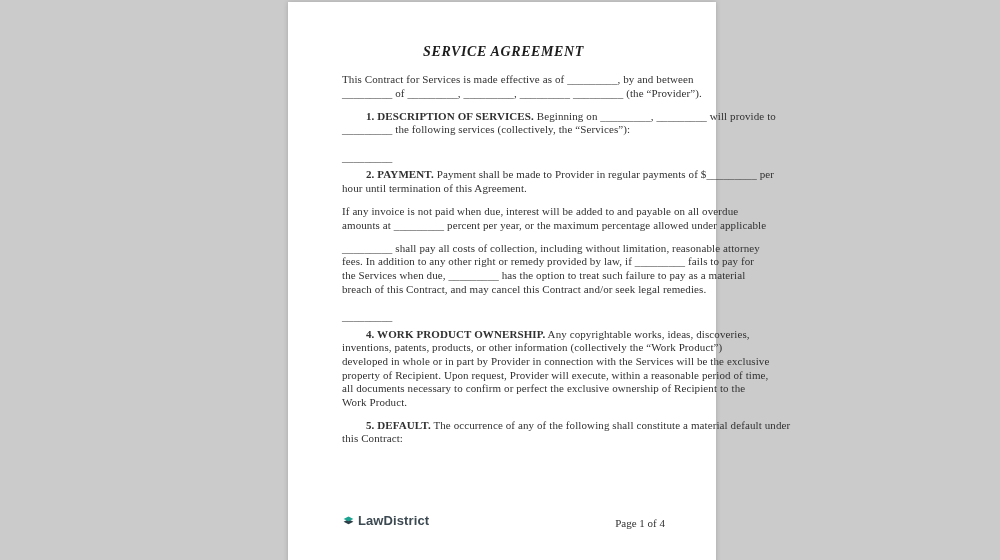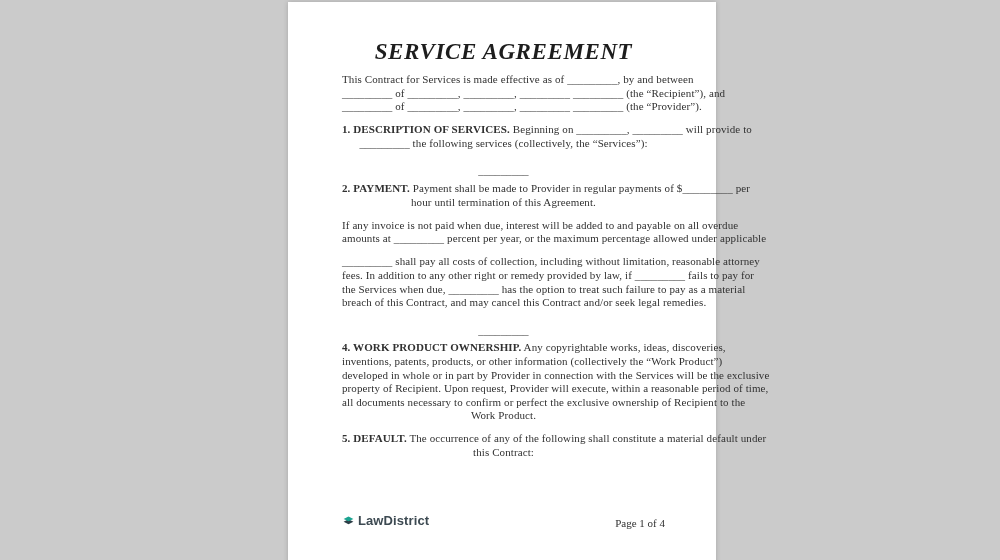--- a/index.html
+++ b/index.html
@@ -17,40 +17,40 @@
     left: 288px;
     top: 2px;
     width: 428px;
     height: 598px;
     background: #ffffff;
     box-shadow: 0 0 5px rgba(0,0,0,0.18);
     padding: 0 51px 0 54px;
   }
   .doc-title {
     margin: 40px 0 0 0;
-    font-size: 23px;
+    font-size: 14px;
     line-height: 20px;
     font-weight: bold;
     font-style: italic;
     letter-spacing: 0.6px;
     text-align: center;
     color: #1d1d1d;
     font-family: "Liberation Serif", serif;
   }
   .doc-body {
     margin-top: 11px;
     font-size: 11px;
     line-height: 13.6px;
     color: #313131;
     letter-spacing: 0.1px;
   }
-  .para { margin: 0 0 9.5px 0; text-align: center; }
+  .para { margin: 0 0 9.5px 0; }
   .para.standalone { margin-top: 14px; margin-bottom: 4px; }
   .para .line { white-space: nowrap; }
-  .para .b { font-weight: bold; }
+  .para .b { font-weight: bold; margin-left: 24px; }
   .footer {
     position: absolute;
     left: 54px;
     right: 51px;
     top: 511px;
     height: 20px;
   }
   .pagenum {
     position: absolute;
     left: 0; right: 0;
@@ -75,21 +75,20 @@
 </style>
 </head>
 <body style="background: rgb(203, 203, 203);">
 
 <div class="paper">
   <h1 class="doc-title">SERVICE AGREEMENT</h1>
 
   <div class="doc-body">
       <div class="para">
         <div class="line"><span>This Contract for Services is made effective as of _________, by and between</span></div>
-        <div class="line"><span>_________ of _________, _________, _________ _________ (the “Recipient”), and</span></div>
         <div class="line"><span>_________ of _________, _________, _________ _________ (the “Provider”).</span></div>
       </div>
       <div class="para">
         <div class="line"><span class="b">1. DESCRIPTION OF SERVICES.</span><span> Beginning on _________, _________ will provide to</span></div>
         <div class="line"><span>_________ the following services (collectively, the “Services”):</span></div>
       </div>
       <div class="para standalone">
         <div class="line"><span>_________</span></div>
       </div>
       <div class="para">

